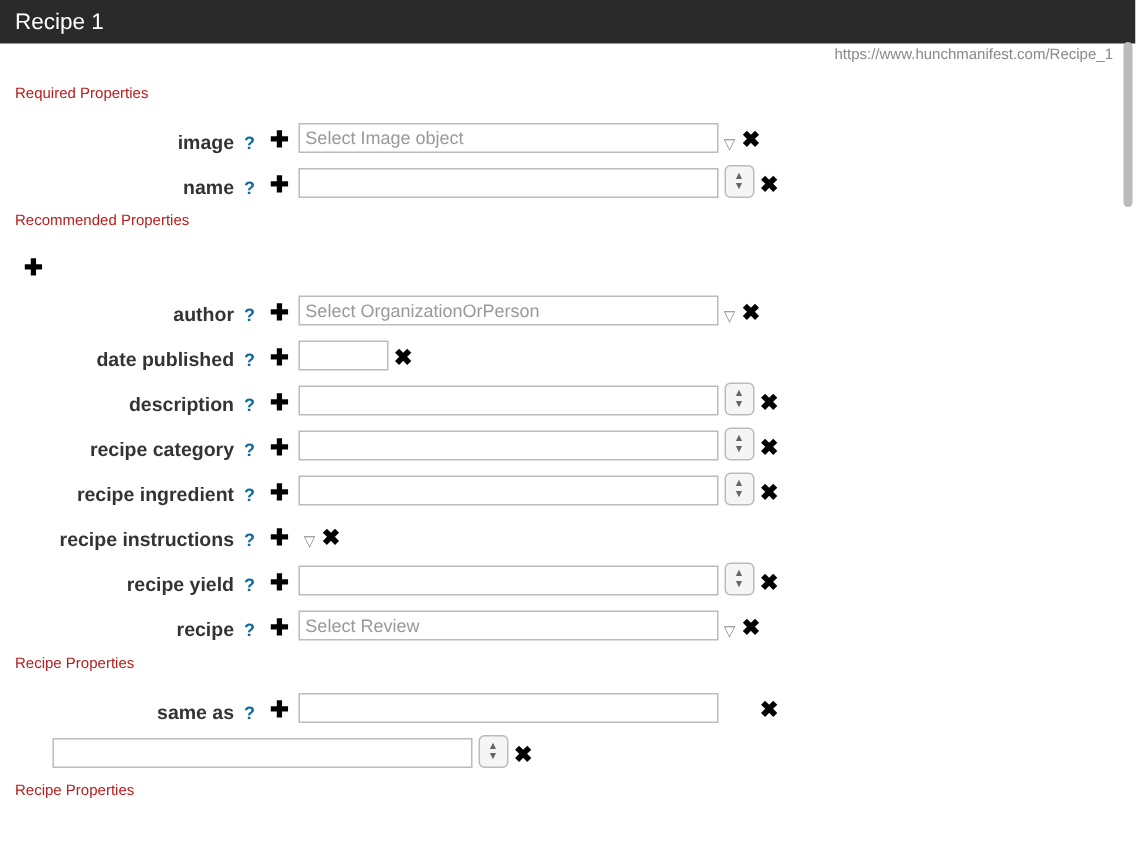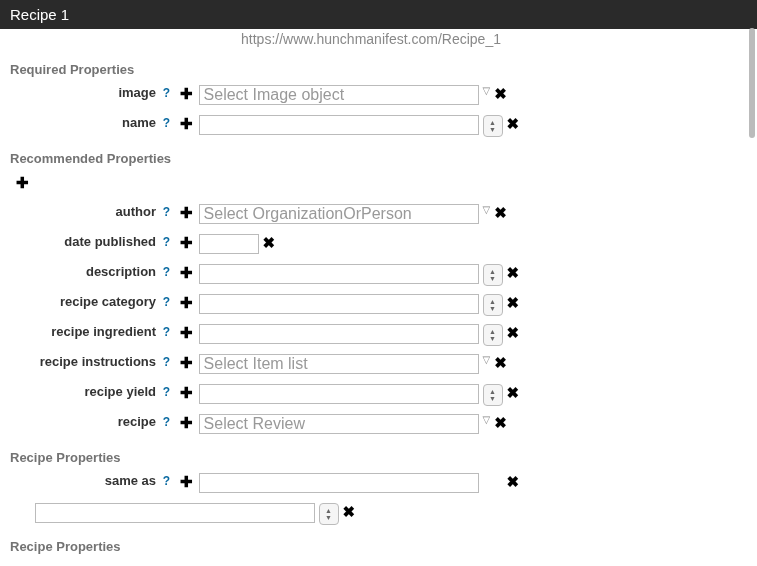--- a/index.html
+++ b/index.html
@@ -1,24 +1,24 @@
 <!DOCTYPE html>
 <html><head>
 <meta charset="utf-8">
 <style>
 body{margin:0;font-family:Arial,Helvetica,sans-serif;font-size:13px;color:#333;background:#fff}
 .header-bar{background:#2a2a2a;color:#fff;padding:6px 10px;font-weight:normal;font-size:15px}
-.url-line{text-align:center;color:#888;font-size:14px;padding:2px 15px 0 0}
+.url-line{text-align:right;color:#888;font-size:10px;padding:2px 15px 0 0}
 .content{padding:5px 10px 20px 10px}
-.section-title{color:#737373;font-weight:bold;font-size:13px;margin:10px 0 8px 0}
-.row{display:flex;align-items:flex-start;margin:4px 0;min-height:26px}
+.section-title{color:#b91c1c;font-weight:normal;font-size:10px;margin:10px 0 8px 0}
+.row{display:flex;align-items:flex-end;margin:4px 0;min-height:26px}
 .label-cell{width:160px;text-align:right;font-weight:bold;font-size:13px;color:#333;padding-right:4px}
 .help{color:#0a6aa1;font-weight:bold;font-size:12px;margin-left:3px;cursor:pointer}
 .plus{font-weight:bold;font-size:15px;margin:0 6px;cursor:pointer;color:#000}
-input[type=text]{height:20px;border:1px solid #bbb;padding:2px 4px;font-size:16px;font-family:inherit;box-sizing:border-box}
+input[type=text]{height:20px;border:1px solid #bbb;padding:2px 4px;font-size:12px;font-family:inherit;box-sizing:border-box}
 .wide{width:280px}
 .narrow{width:60px}
 .placeholder-gray::placeholder{color:#999}
 .dropdown-arrow{color:#888;font-size:10px;margin-left:4px;cursor:pointer}
 .remove-x{font-weight:bold;font-size:15px;margin-left:4px;cursor:pointer;color:#000}
 .stepper{display:inline-flex;flex-direction:column;border:1px solid #bbb;border-radius:4px;width:18px;height:20px;margin-left:4px;background:#f5f5f5;cursor:pointer;justify-content:center}
 .stepper span{font-size:7px;line-height:7px;text-align:center;color:#666}
 .scroll-indicator{position:absolute;right:2px;top:28px;width:6px;height:110px;background:#bbb;border-radius:3px}
 </style>
 </head>
@@ -129,21 +129,20 @@
       </span>
     <span class="remove-x">✖</span>
   </div>
 
   <div class="row">
     <div class="label-cell">
       <span>recipe instructions</span>
       <span class="help">?</span>
     </div>
     <span class="plus">✚</span>
-    <input type="text" class="wide placeholder-gray" placeholder="Select Item list" style="">
     <span class="dropdown-arrow">▽</span>
     <span class="remove-x">✖</span>
   </div>
 
   <div class="row">
     <div class="label-cell">
       <span>recipe yield</span>
       <span class="help">?</span>
     </div>
     <span class="plus">✚</span>

